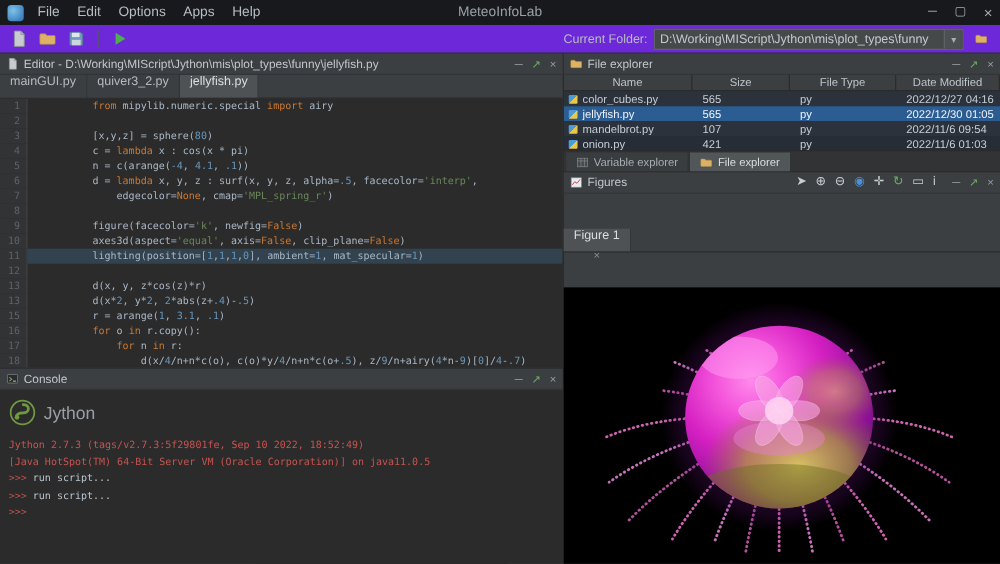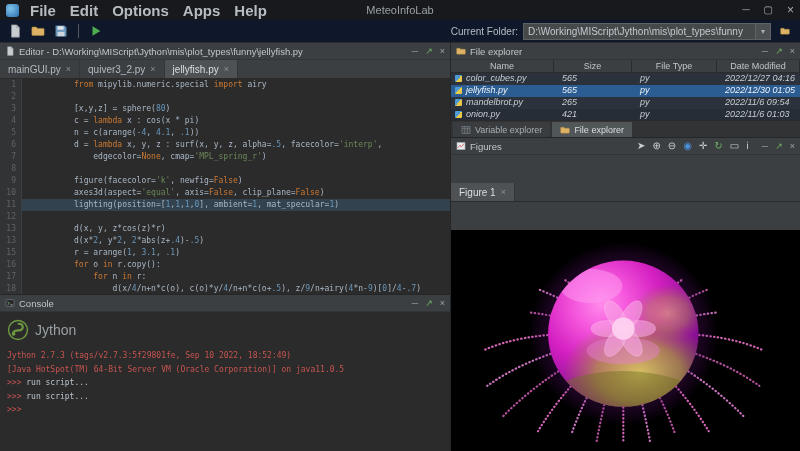--- a/index.html
+++ b/index.html
@@ -5,27 +5,27 @@
   *{box-sizing:border-box;margin:0;padding:0;}
   html,body{width:800px;height:451px;overflow:hidden;background:#2b2b2b;}
   .window{width:800px;height:451px;display:flex;flex-direction:column;background:#3c3f41;
     font-family:"Liberation Sans",sans-serif;color:#bbb;}
 
   
   .titlebar{height:20px;background:#17191c;display:flex;align-items:center;padding:0 6px;position:relative;flex:none;}
   .app-icon{width:13px;height:13px;border-radius:3px;margin-right:4px;flex:none;
     background:radial-gradient(circle at 35% 35%,#7ec3e8,#2b6cb0);}
   .menubar{display:flex;align-items:center;z-index:2;}
-  .menu-item{padding:0 7px;font-size:15px;color:#b6bcc2;cursor:default;font-weight:bold;}
+  .menu-item{padding:0 7px;font-size:11px;color:#b6bcc2;cursor:default;}
   .tb-title{position:absolute;left:0;right:0;text-align:center;font-size:11px;color:#9aa0a6;z-index:1;}
   .win-btns{margin-left:auto;display:flex;gap:14px;align-items:center;z-index:2;color:#a7adb3;}
   .win-btns span{font-size:10px;line-height:10px;}
 
   
-  .toolbar{height:23px;background:#0f172a;border-bottom:1px solid #2b2b2b;display:flex;align-items:center;
+  .toolbar{height:23px;background:#6d28d9;border-bottom:1px solid #2b2b2b;display:flex;align-items:center;
     padding:0 6px;gap:5px;flex:none;}
   .tb-icon{width:18px;height:18px;display:flex;align-items:center;justify-content:center;}
   .ic{width:14px;height:14px;display:block;}
   .ic10{width:10px;height:10px;}
   .sep{width:1px;height:14px;background:#55595c;margin:0 3px;}
   .spacer{flex:1;}
   .cf-label{font-size:10px;color:#b6bcc2;}
   .combo{width:248px;height:17px;background:#45494a;border:1px solid #5e6264;display:flex;align-items:center;
     font-size:10px;color:#c3c9cf;padding-left:4px;overflow:hidden;}
   .combo-text{white-space:nowrap;overflow:hidden;flex:1;}
@@ -38,21 +38,21 @@
   .right-col{flex:1;display:flex;flex-direction:column;min-width:0;}
 
   .panel-header{height:17px;background:#3c3f41;display:flex;align-items:center;gap:4px;padding:0 5px;
     font-size:9.5px;color:#c0c6cc;border-bottom:1px solid #323537;flex:none;}
   .ph-title{white-space:nowrap;overflow:hidden;}
   .ph-icons{margin-left:auto;display:flex;gap:7px;align-items:center;color:#9aa0a6;font-size:9px;flex:none;}
   .ph-icons .green{color:#6cad64;}
 
   .tabbar{height:19px;background:#3c3f41;display:flex;border-bottom:1px solid #2b2b2b;flex:none;}
   .tab{display:flex;align-items:center;gap:5px;padding:0 8px;font-size:10px;color:#b4bac0;
-    border-right:1px solid #333639;background:#3c3f41;white-space:nowrap;}
+    border-right:1px solid #333639;background:#3c3f41;white-space:nowrap;flex-direction:column;}
   .tab.active{background:#4e5254;color:#dbdfe3;}
   .tab .close{color:#8a9096;font-size:9px;}
 
   
   .editor-panel{height:252px;display:flex;flex-direction:column;flex:none;border-bottom:1px solid #242628;}
   .code-area{flex:1;background:#2b2b2b;overflow:hidden;font-family:"DejaVu Sans Mono",monospace;font-size:8px;}
   .code-line{display:flex;height:12px;line-height:12px;}
   .code-line .num{width:22px;flex:none;background:#313335;color:#606366;text-align:right;padding-right:5px;
     border-right:1px solid #3c3f41;}
   .code-line .txt{padding-left:4px;white-space:pre;margin-left:48px;}
@@ -68,21 +68,21 @@
   .console-line{line-height:13.5px;white-space:pre;}
   .c-err{color:#c75450;} .c-out{color:#b9c4cd;} .c-p{color:#c75450;}
 
   
   .fe-panel{height:95px;flex:none;display:flex;flex-direction:column;border-bottom:1px solid #242628;}
   .fe-table{flex:1;background:#26292c;font-size:9px;overflow:hidden;}
   .fe-hrow{display:flex;height:13px;background:#3c3f41;border-bottom:1px solid #2b2b2b;color:#bfc5cb;}
   .fe-hcell{display:flex;align-items:center;justify-content:center;border-right:1px solid #2b2b2b;
     overflow:hidden;white-space:nowrap;flex:none;}
   .fe-hcell:last-child{flex:1;}
-  .fe-row{display:flex;height:12px;align-items:flex-start;background:#2c323c;color:#c6ccd2;font-style:italic;}
+  .fe-row{display:flex;height:12px;align-items:center;background:#2c323c;color:#c6ccd2;}
   .fe-row.alt{background:#272d36;}
   .fe-row.sel{background:#2b5d92;color:#eef3f8;}
   .fe-cell{overflow:hidden;white-space:nowrap;padding-left:8px;flex:none;}
   .fe-cell.name{display:flex;align-items:center;padding-left:2px;}
   .fe-cell:last-child{flex:1;}
   .py-icon{width:7px;height:7px;border-radius:1px;margin:0 4px 0 2px;flex:none;
     background:linear-gradient(135deg,#4e9bd4 50%,#e8c84a 50%);}
 
   .fe-tabs{height:17px;background:#313335;border-top:1px solid #2b2b2b;display:flex;align-items:flex-end;
     gap:2px;padding:0 0 0 2px;flex:none;}
@@ -373,21 +373,21 @@
                 </div>
                 <div class="fe-cell" style="width: 78px;">565</div>
                 <div class="fe-cell" style="width: 85px;">py</div>
                 <div class="fe-cell">2022/12/30 01:05</div>
               </div>
               <div class="fe-row">
                 <div class="fe-cell name" style="width: 103px;">
                   <span class="py-icon"></span>
                   <span>mandelbrot.py</span>
                 </div>
-                <div class="fe-cell" style="width: 78px;">265</div>
+                <div class="fe-cell" style="width: 78px;">107</div>
                 <div class="fe-cell" style="width: 85px;">py</div>
                 <div class="fe-cell">2022/11/6 09:54</div>
               </div>
               <div class="fe-row alt">
                 <div class="fe-cell name" style="width: 103px;">
                   <span class="py-icon"></span>
                   <span>onion.py</span>
                 </div>
                 <div class="fe-cell" style="width: 78px;">421</div>
                 <div class="fe-cell" style="width: 85px;">py</div>

